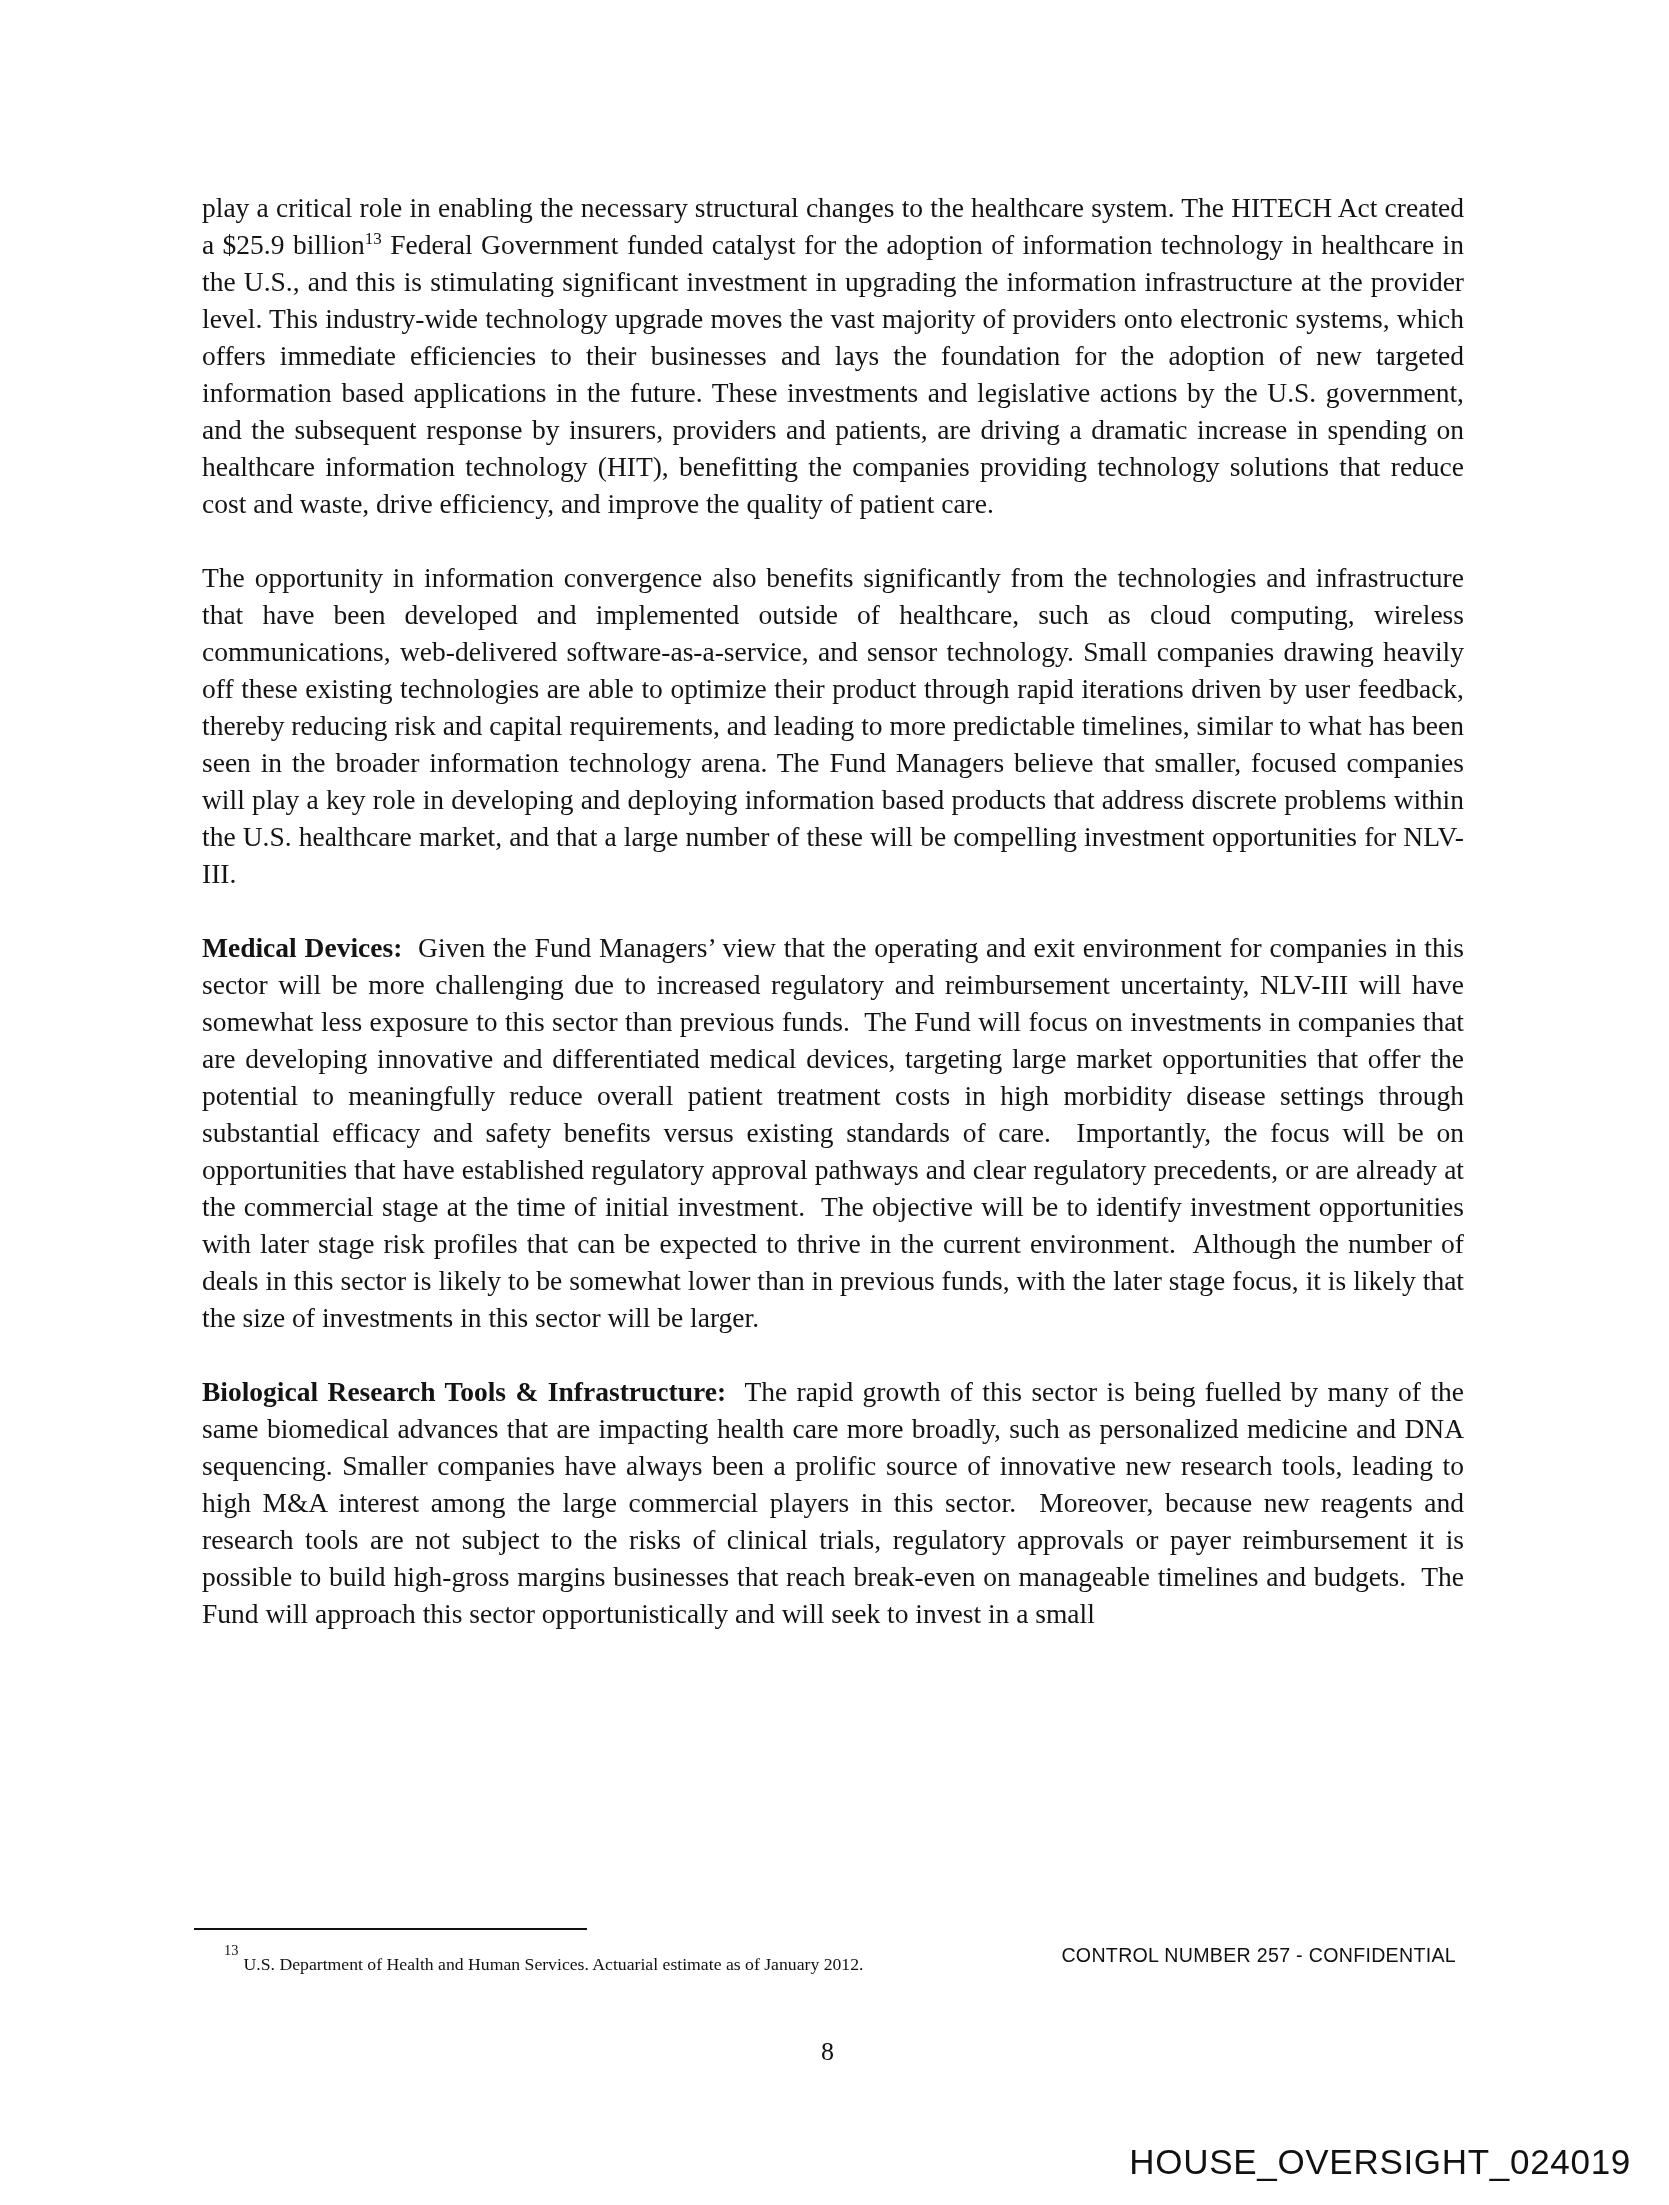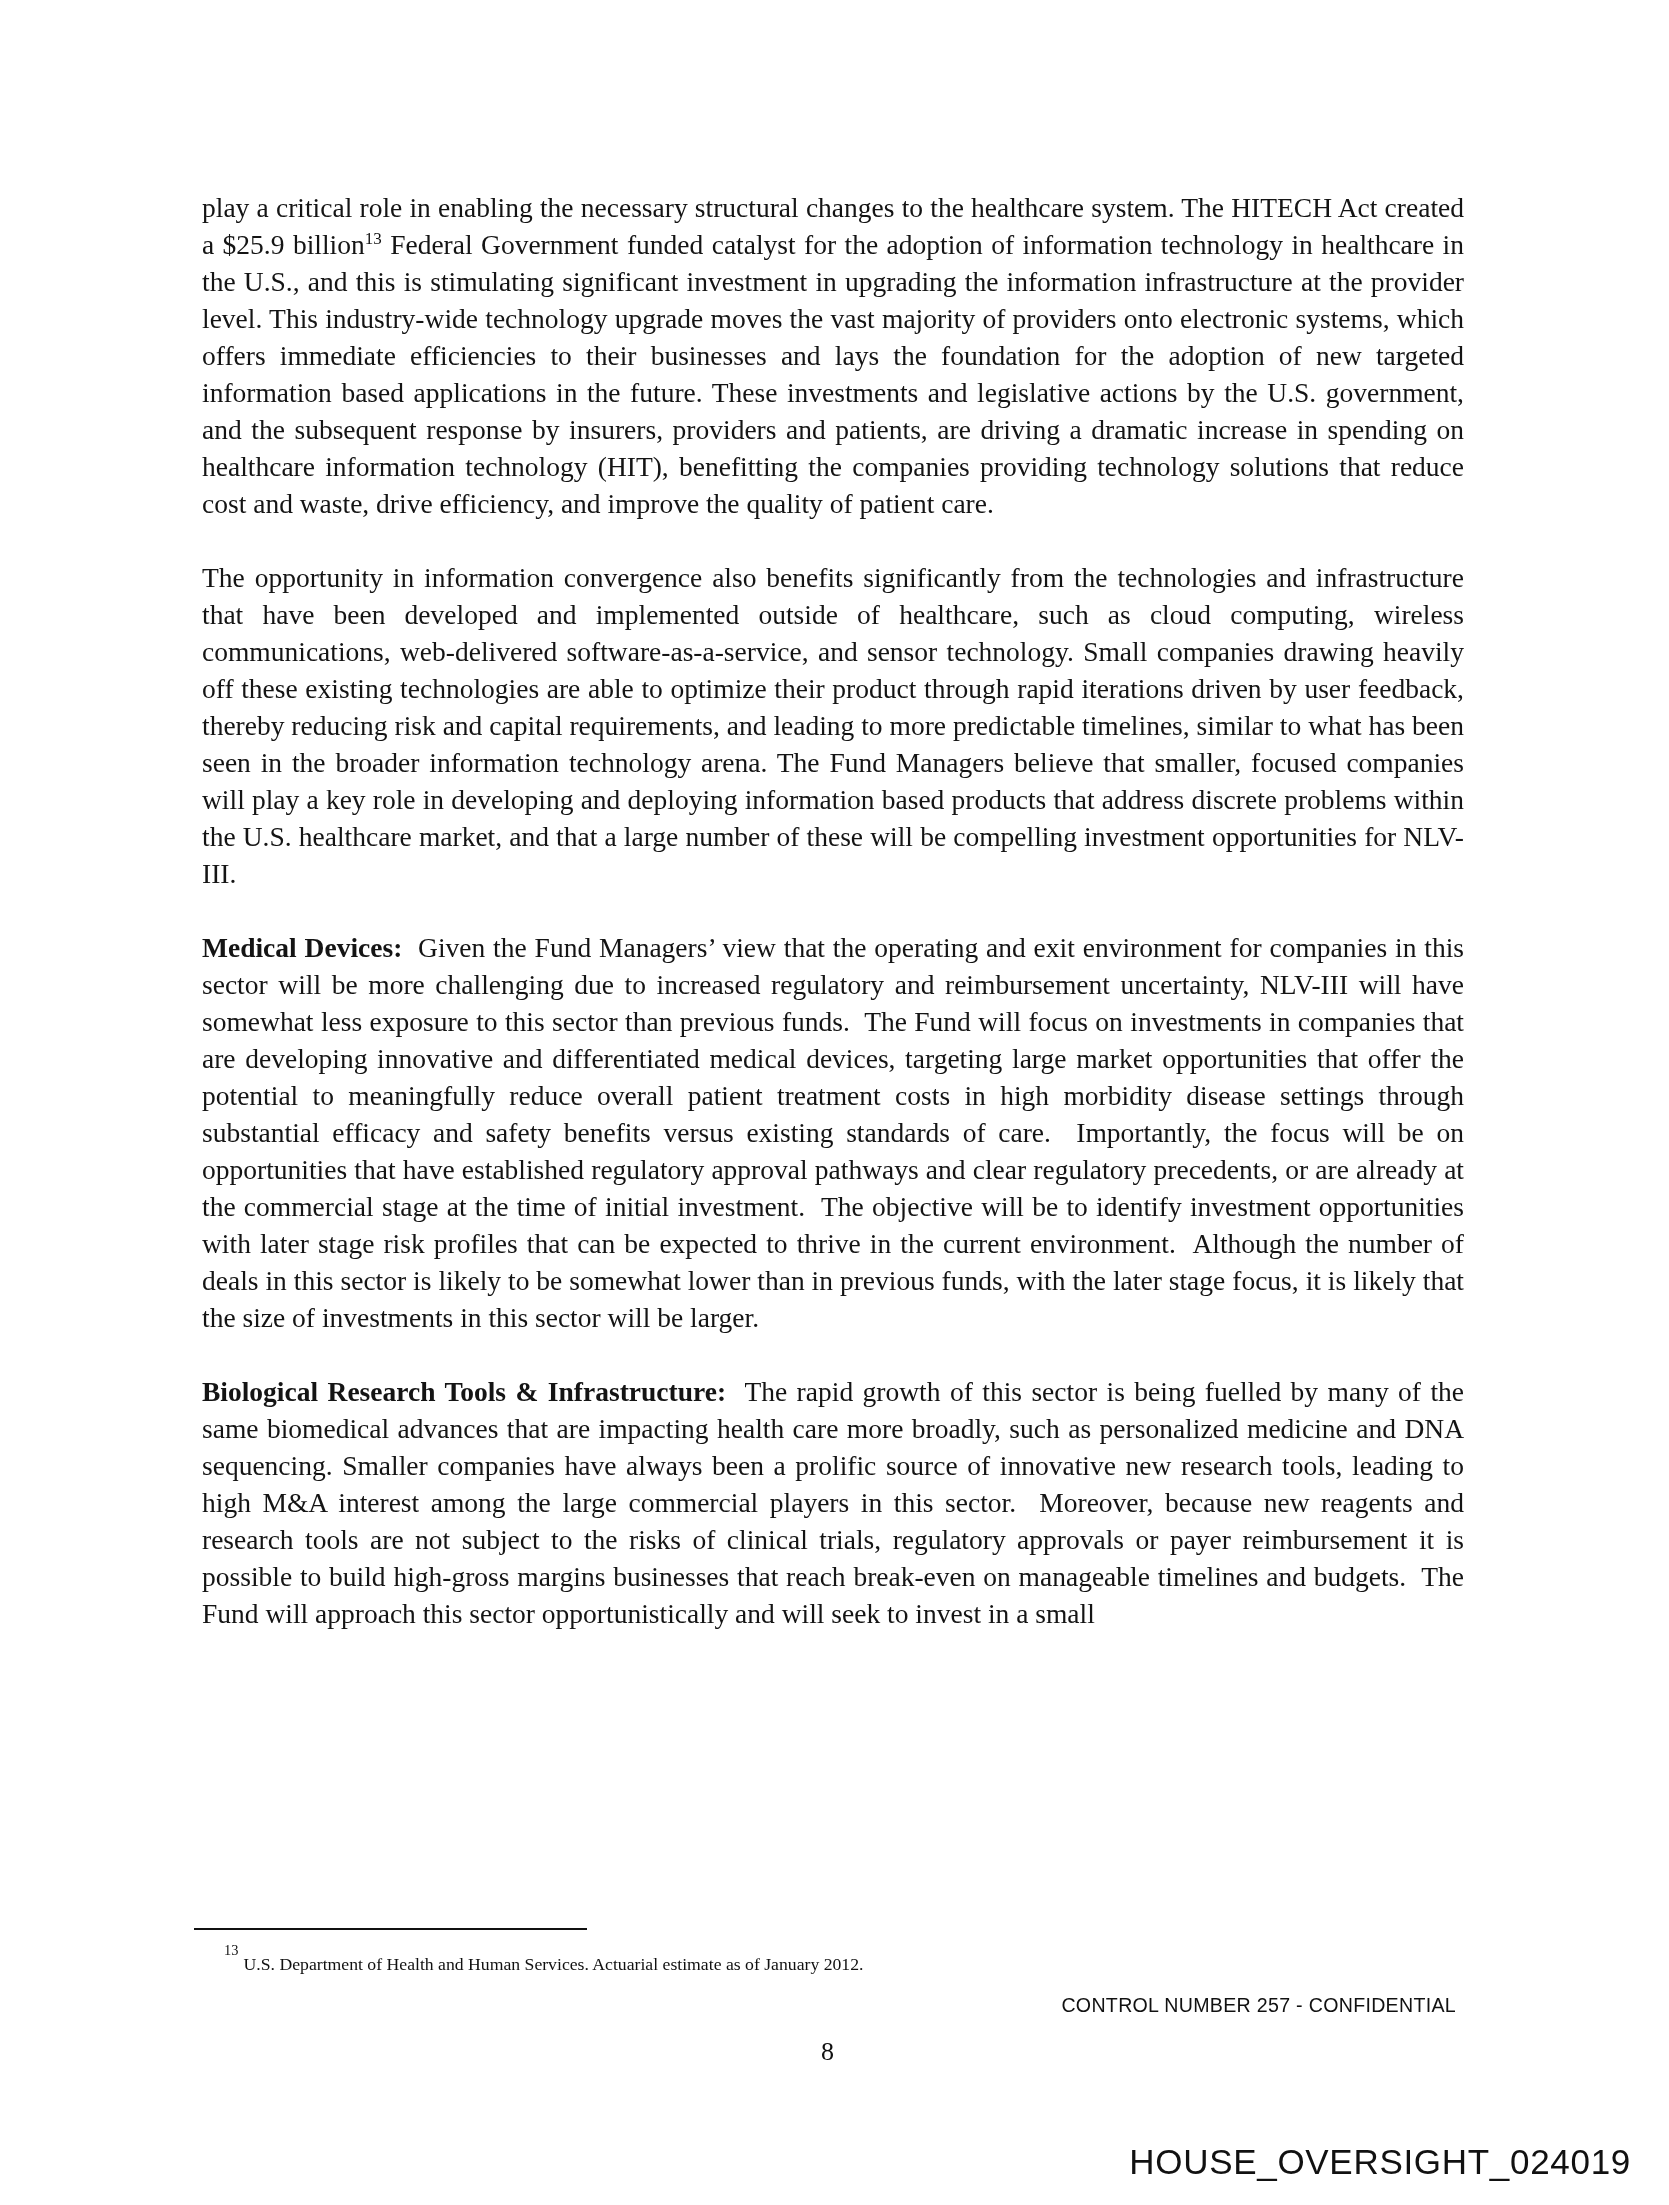--- a/index.html
+++ b/index.html
@@ -5,21 +5,21 @@
   html, body { margin:0; padding:0; background:#ffffff; }
   body { width:1669px; height:2205px; position:relative; overflow:hidden; color:#111; }
   .page { position:absolute; left:194px; top:189px; width:1262px;margin-left:8px; }
   .para { font-family:"Liberation Serif","DejaVu Serif",serif; font-size:27.5px; line-height:37px; text-align:justify; margin:0 0 37px 0; color:#141414; }
   .para b { font-weight:bold; }
   sup { font-size:17px; line-height:0; vertical-align:super; }
   .fn-rule { position:absolute; left:194px; top:1928px; width:393px; height:2px; background:#111; }
   .footnote { position:absolute; left:194px; top:1954px; font-family:"Liberation Serif","DejaVu Serif",serif; font-size:17.7px; color:#111;margin-left:30px; }
   .footnote sup { font-size:14.4px; vertical-align:top; position:relative; top:-3.9px; margin-right:5.2px; }
   .page-num { position:absolute; left:821px; top:2037px; font-family:"Liberation Serif","DejaVu Serif",serif; font-size:26px; color:#111; }
-  .control { position:absolute; right:213px; top:1994px; font-family:"Liberation Sans","DejaVu Sans",sans-serif; font-size:19.6px; color:#111; letter-spacing:0.3px; }
+  .control { position:absolute; right:213px; top:1944px; font-family:"Liberation Sans","DejaVu Sans",sans-serif; font-size:19.6px; color:#111; letter-spacing:0.3px; }
   .bates { position:absolute; right:38px; top:2142px; font-family:"Liberation Sans","DejaVu Sans",sans-serif; font-size:35px; color:#111; letter-spacing:0.7px; }
 </style>
 </head>
 <body>
 
 <div class="page">
   <p class="para"><span>play a critical role in enabling the necessary structural changes to the healthcare system.  The HITECH Act created a $25.9 billion</span><sup>13</sup><span> Federal Government funded catalyst for the adoption of information technology in healthcare in the U.S., and this is stimulating significant investment in upgrading the information infrastructure at the provider level.  This industry-wide technology upgrade moves the vast majority of providers onto electronic systems, which offers immediate efficiencies to their businesses and lays the foundation for the adoption of new targeted information based applications in the future.  These investments and legislative actions by the U.S. government, and the subsequent response by insurers, providers and patients, are driving a dramatic increase in spending on healthcare information technology (HIT), benefitting the companies providing technology solutions that reduce cost and waste, drive efficiency, and improve the quality of patient care.</span></p>
 
   <p class="para"><span>The opportunity in information convergence also benefits significantly from the technologies and infrastructure that have been developed and implemented outside of healthcare, such as cloud computing, wireless communications, web-delivered software-as-a-service, and sensor technology.  Small companies drawing heavily off these existing technologies are able to optimize their product through rapid iterations driven by user feedback, thereby reducing risk and capital requirements, and leading to more predictable timelines, similar to what has been seen in the broader information technology arena.  The Fund Managers believe that smaller, focused companies will play a key role in developing and deploying information based products that address discrete problems within the U.S. healthcare market, and that a large number of these will be compelling investment opportunities for NLV-III.</span></p>
 

